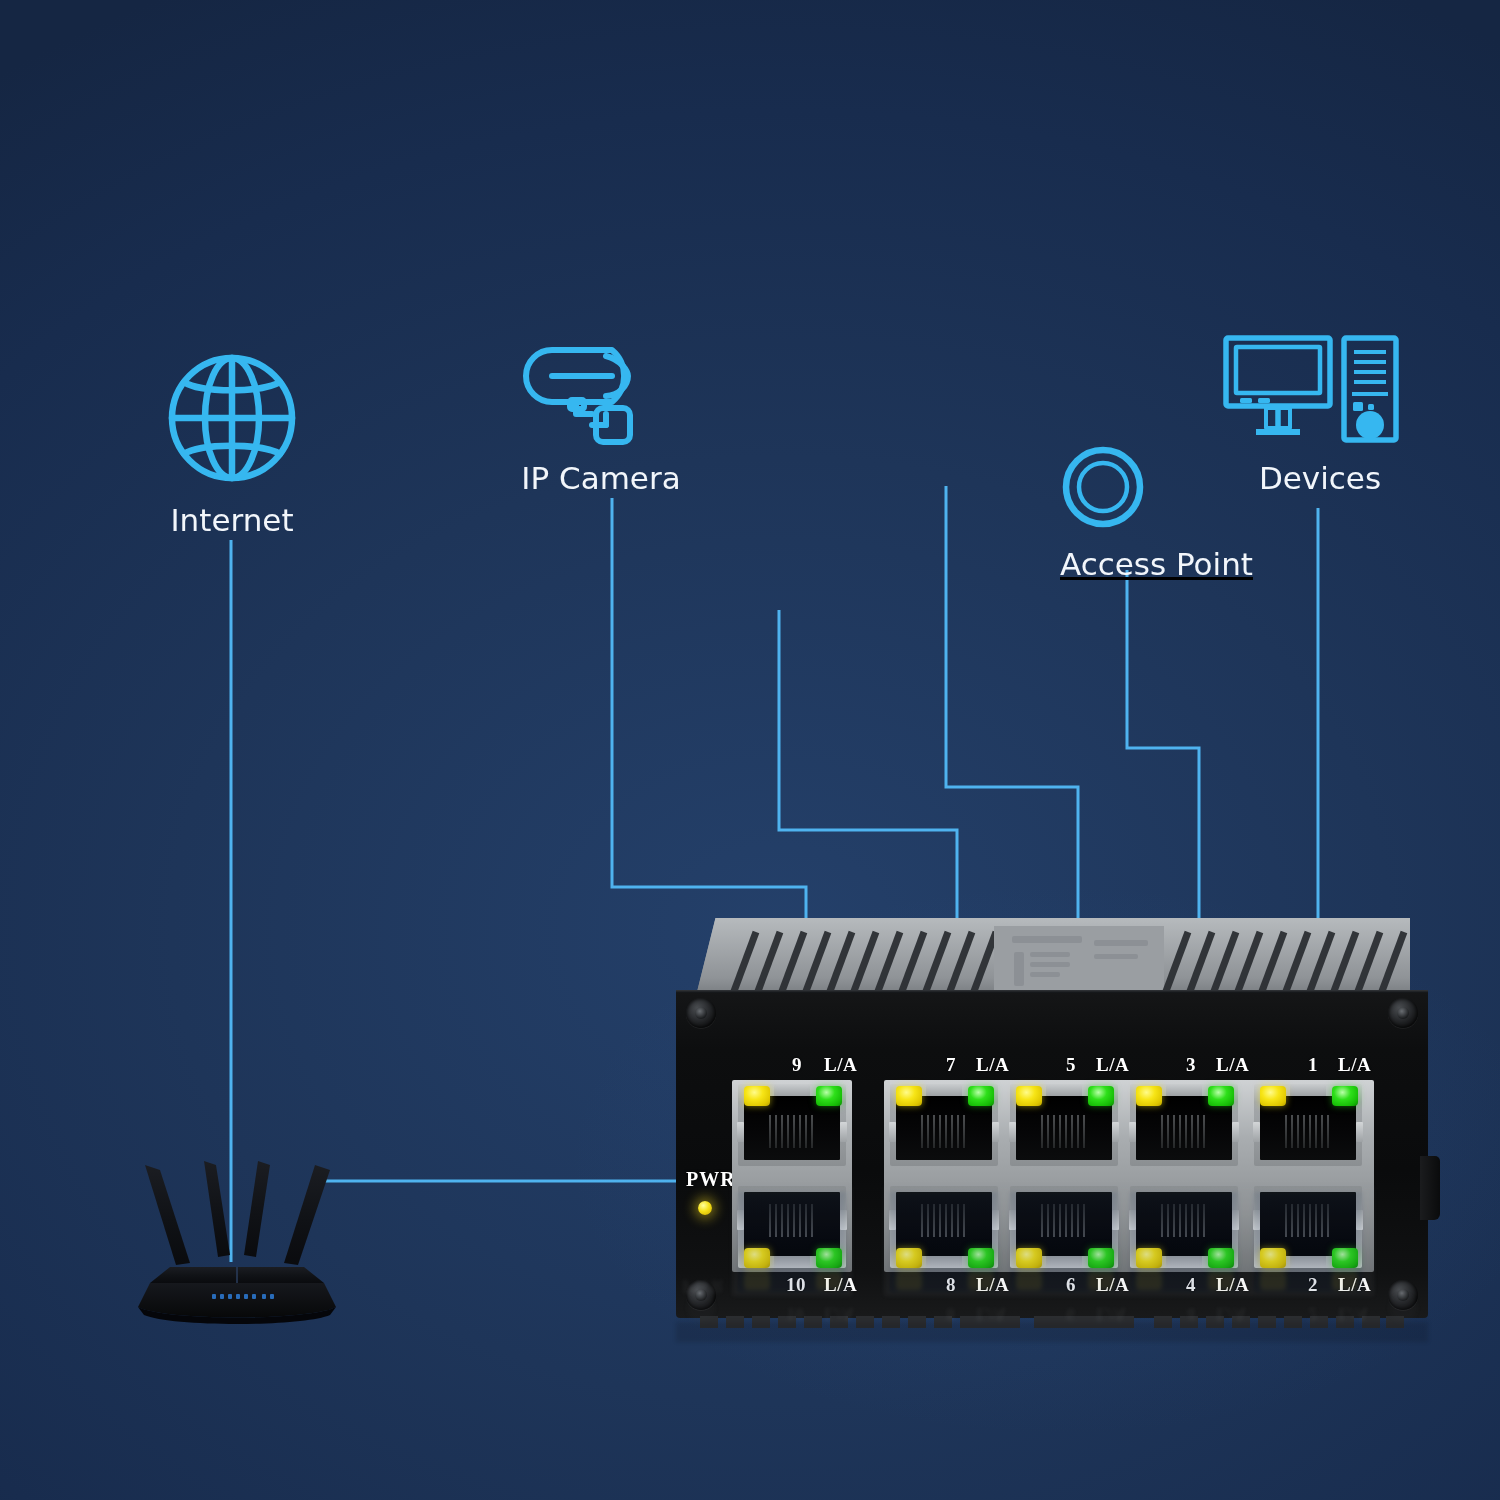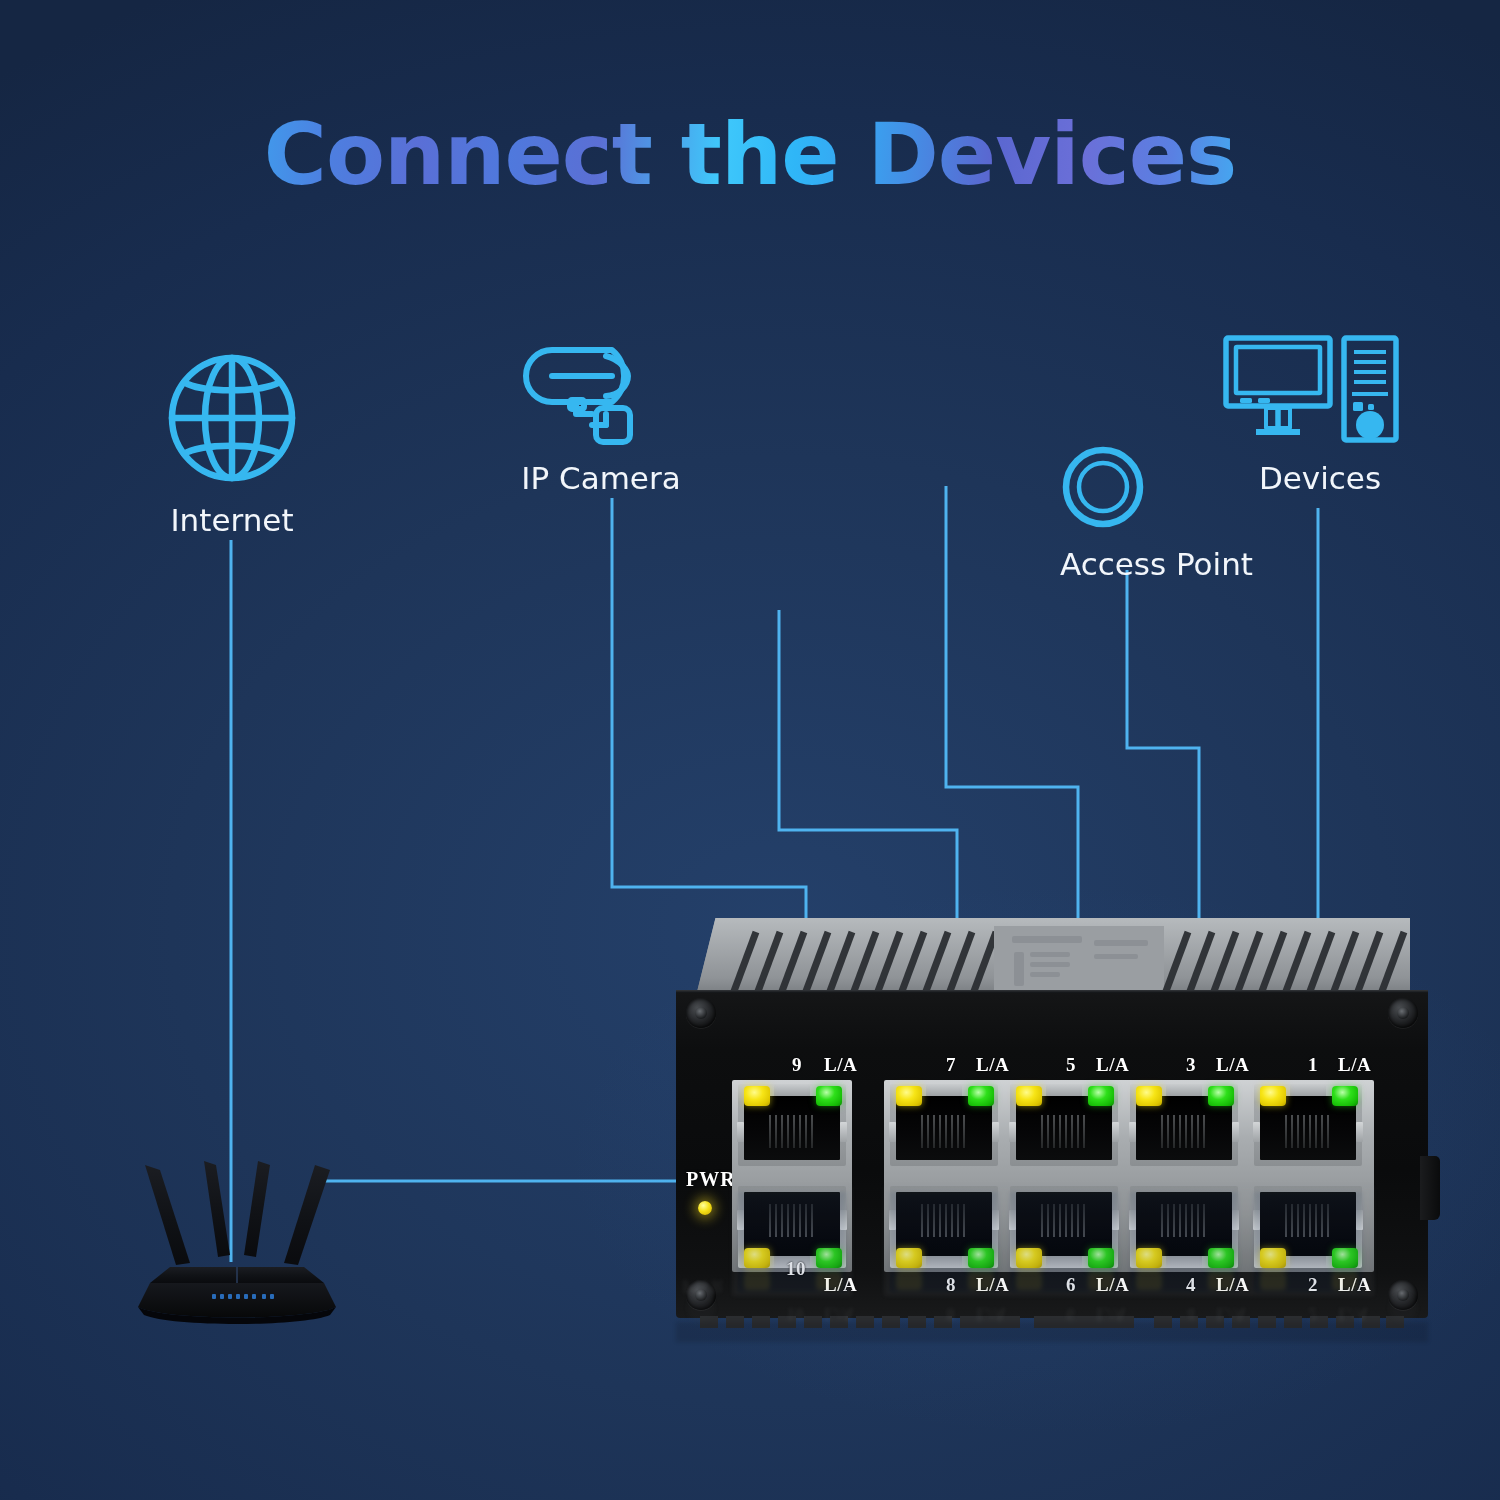--- a/index.html
+++ b/index.html
@@ -49,21 +49,21 @@
     text-align: center;
     font-family: "DejaVu Sans", sans-serif;
     font-weight: 400;
   }
 
   
   #dev-internet   { left: 152px;  top: 352px; width: 160px; }
   #dev-camera     { left: 518px;  top: 330px; width: 166px; }
   #dev-phone      { left: 700px;  top: 442px; width: 152px; }
   #dev-tv         { left: 878px;  top: 312px; width: 140px; }
-  #dev-ap         { left: 1060px; top: 444px; width: 136px; }
+  #dev-ap         { left: 1060px; top: 444px; width: 136px; text-decoration: underline; }
   #dev-computer   { left: 1222px; top: 330px; width: 196px; }
 
   #dev-internet .lbl { margin-top: 18px; }
   #dev-camera   .lbl { margin-top: 8px;  }
   #dev-phone    .lbl { margin-top: 10px; }
   #dev-tv       .lbl { margin-top: 10px; }
   #dev-ap       .lbl { margin-top: 16px; }
   #dev-computer .lbl { margin-top: 12px; }
 
   
@@ -202,21 +202,20 @@
     position: absolute; left: 560px; top: 880px; width: 1000px; height: 560px;
     background: radial-gradient(ellipse at center, rgba(60,110,180,.12) 0%, rgba(0,0,0,0) 70%);
     pointer-events: none;
   }
 </style>
 </head>
 <body>
 
 <div id="stage">
 
-  <div id="title">Connect the Devices</div>
 
   <svg id="leaders" width="1500" height="1500" viewBox="0 0 1500 1500" fill="none">
     <g stroke="#4fb3ef" stroke-width="3" fill="none" stroke-linecap="butt">
 
       <path d="M231,540 L231,1262"></path>
 
       <path d="M325,1181 L680,1181"></path>
 
       <path d="M612,498 L612,887 L806,887 L806,1113"></path>
 
@@ -648,21 +647,21 @@
 
     <div class="plabel num" style="left:390px; top:136px;">5</div>
     <div class="plabel" style="left:420px; top:136px;">L/A</div>
 
     <div class="plabel num" style="left:510px; top:136px;">3</div>
     <div class="plabel" style="left:540px; top:136px;">L/A</div>
 
     <div class="plabel num" style="left:632px; top:136px;">1</div>
     <div class="plabel" style="left:662px; top:136px;">L/A</div>
 
-    <div class="plabel num" style="left:110px; top:340px;">10</div>
+    <div class="plabel num" style="left:110px; top:356px;">10</div>
     <div class="plabel" style="left:148px; top:356px;">L/A</div>
 
     <div class="plabel num" style="left:270px; top:356px;">8</div>
     <div class="plabel" style="left:300px; top:356px;">L/A</div>
 
     <div class="plabel num" style="left:390px; top:356px;">6</div>
     <div class="plabel" style="left:420px; top:356px;">L/A</div>
 
     <div class="plabel num" style="left:510px; top:356px;">4</div>
     <div class="plabel" style="left:540px; top:356px;">L/A</div>

